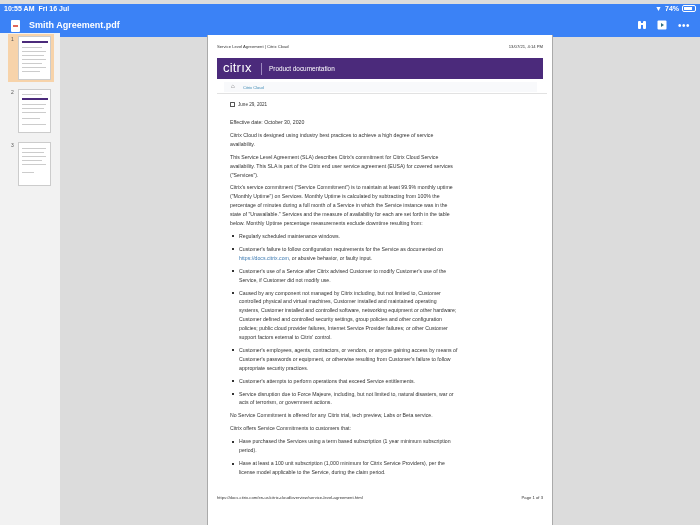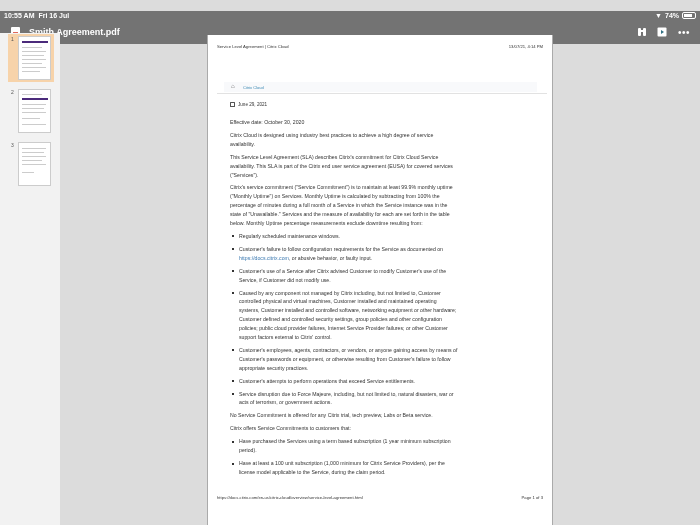--- a/index.html
+++ b/index.html
@@ -1,19 +1,19 @@
 <!DOCTYPE html>
 <html><head>
 <meta charset="utf-8">
 <style>
   * { box-sizing: border-box; margin: 0; padding: 0; }
   html, body { width: 700px; height: 525px; overflow: hidden; }
   body { font-family: "Liberation Sans", sans-serif; background: #dcdcdc; position: relative; }
 
-  .topbar { position: absolute; left: 0; top: 11px; width: 700px; height: 33px; background: #737373; color: #fff; }
+  .topbar { position: absolute; left: 0; top: 4px; width: 700px; height: 33px; background: #3b82f6; color: #fff; }
   .status-time { position: absolute; left: 4px; top: 1px; font-size: 7px; font-weight: bold; }
   .status-right { position: absolute; right: 4px; top: 1px; font-size: 7px; font-weight: bold; display: flex; align-items: center; gap: 3px; }
   .battery { width: 14px; height: 7px; border: 1px solid #fff; border-radius: 2px; position: relative; }
   .battery::after { content: ""; position: absolute; left: 1px; top: 1px; width: 8px; height: 3px; background: #fff; }
   .file-icon { position: absolute; left: 11px; top: 16px; width: 9px; height: 12px; background: #fff; border-radius: 1px; }
   .file-icon::after { content: ""; position: absolute; left: 2px; top: 5px; width: 5px; height: 2px; background: #e0685a; }
   .title { position: absolute; left: 29px; top: 16px; font-size: 9px; font-weight: bold; }
   .tool-btn { position: absolute; top: 14px; height: 14px; display: flex; align-items: center; justify-content: center; color: #fff; font-size: 11px; cursor: pointer; }
 
   .sidebar { position: absolute; left: 0; top: 33px; width: 60px; height: 492px; background: #f2f2f2; }
@@ -114,20 +114,25 @@
       <div class="thumb-line" style="top:21px;width:24px;"></div>
       <div class="thumb-line" style="top:29px;width:12px;"></div>
     </div>
   </div>
 </div>
 
 <div class="page">
   <span class="pg-header-l">Service Level Agreement | Citrix Cloud</span>
   <span class="pg-header-r">13/07/21, 4:14 PM</span>
 
+  <div class="band">
+    <span class="band-logo">citrıx</span>
+    <span class="band-sep"></span>
+    <span class="band-title">Product documentation</span>
+  </div>
 
   <div class="crumb">
     <span class="crumb-home">⌂</span>
     <span class="crumb-text">Citrix Cloud</span>
   </div>
   <div class="crumb-line"></div>
 
   <div class="date">
     <span class="cal"></span>
     <span>June 29, 2021</span>

